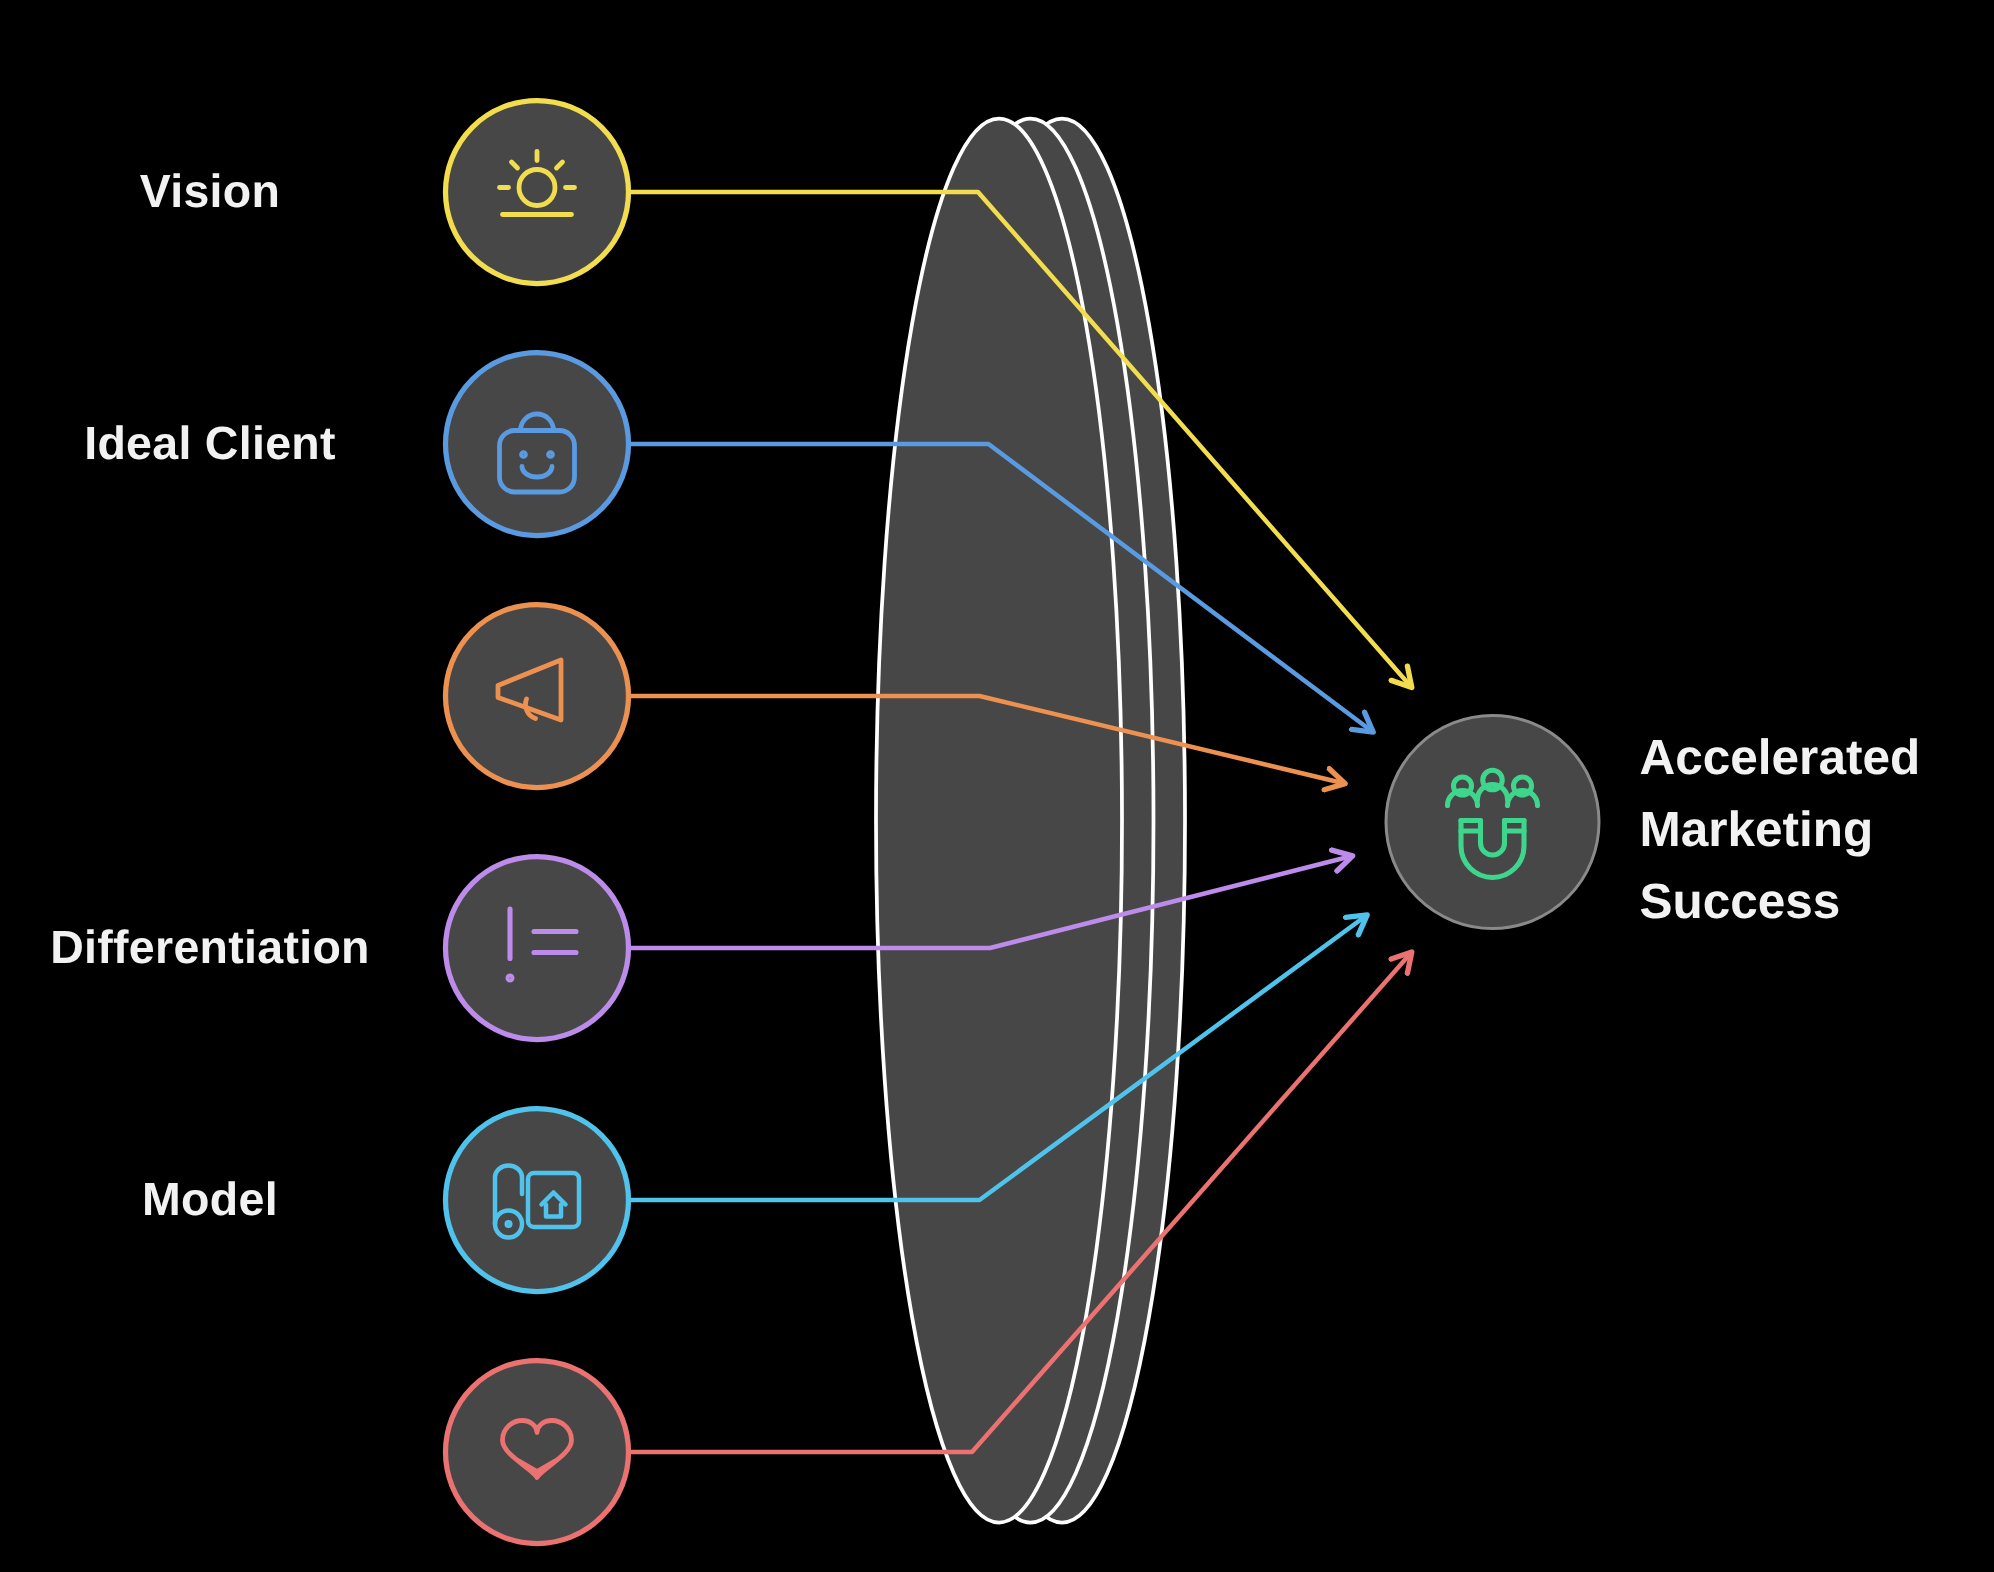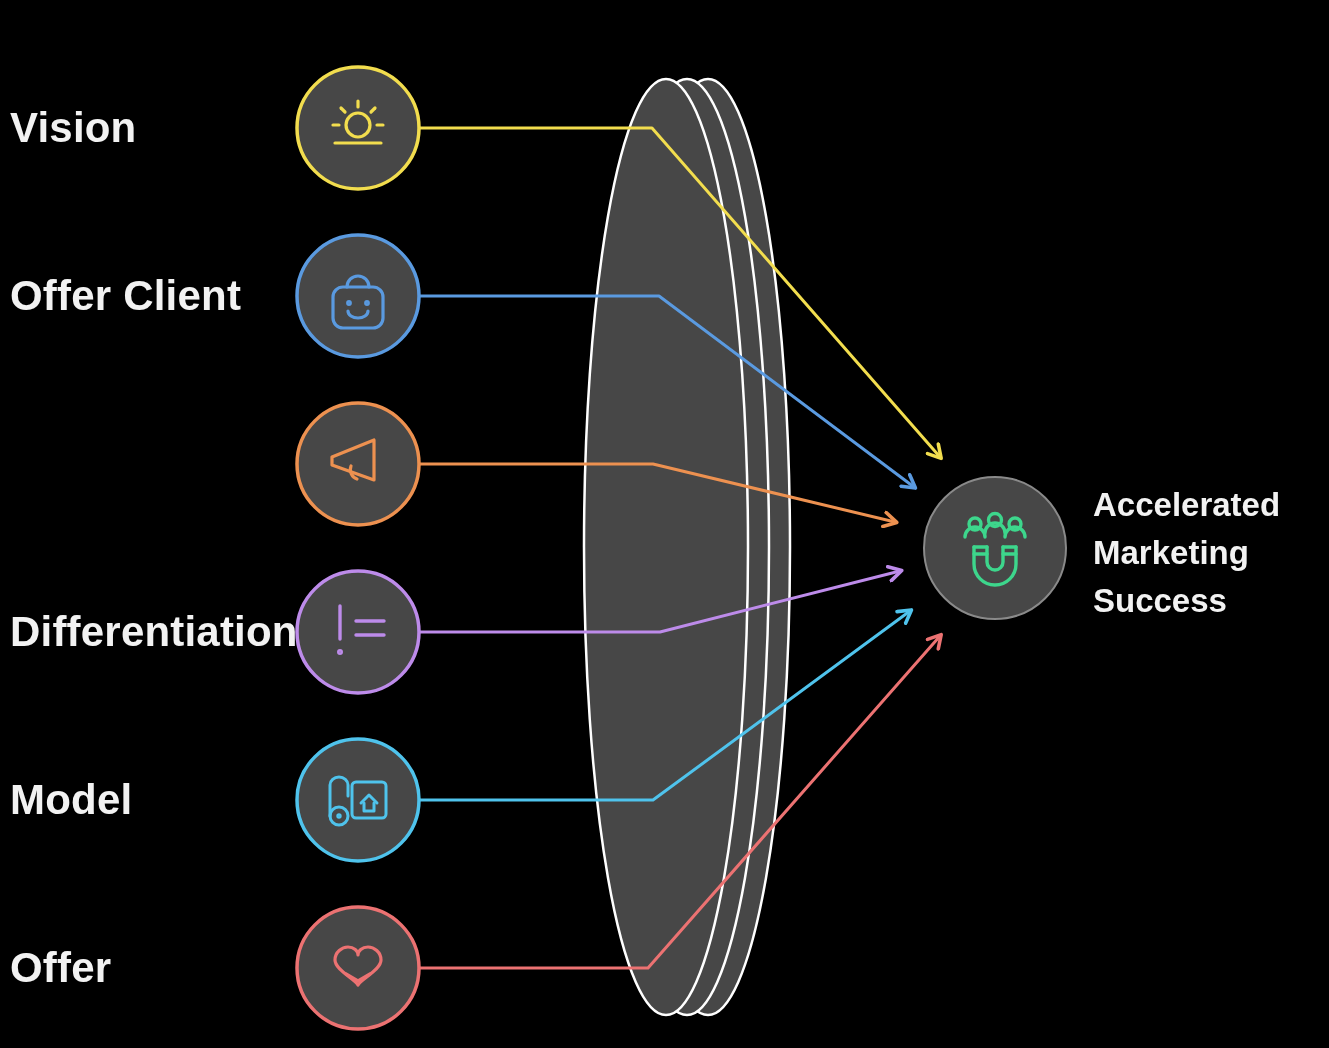--- a/index.html
+++ b/index.html
@@ -9,22 +9,22 @@
     height: 1048px;
     background: #000;
     overflow: hidden;
     font-family: "Liberation Sans", sans-serif;
   }
   .canvas svg { position: absolute; left: 0; top: 0; }
   .item-label {
     position: absolute;
     left: 10px;
     width: 260px;
-    text-align: left;
-    font-size: 42px;
+    text-align: center;
+    font-size: 31px;
     font-weight: bold;
     line-height: 42px;
     color: #f2f2f2;
     letter-spacing: 0.2px;
   }
   .result-label {
     position: absolute;
     left: 1093px;
     top: 481px;
     width: 240px;
@@ -146,24 +146,23 @@
         <path d="M10,-14 a10,10 0 0 1 20,0"></path>
         <path d="M-21,-4 L-21,13 A21,21 0 0 0 21,13 L21,-4"></path>
         <path d="M-8,-4 L-8,11 A8,8 0 0 0 8,11 L8,-4"></path>
         <path d="M-21,-4 H-8 M8,-4 H21"></path>
         <path d="M-21,3 H-8 M8,3 H21"></path>
       </g>
     </g>
   </svg>
 
   <div class="item-label" style="top:107px">Vision</div>
-  <div class="item-label" style="top:275px">Offer Client</div>
+  <div class="item-label" style="top:275px">Ideal Client</div>
   <div class="item-label" style="top:611px">Differentiation</div>
   <div class="item-label" style="top:779px">Model</div>
-  <div class="item-label" style="top:947px">Offer</div>
 
   <div class="result-label">
     <div>Accelerated</div>
     <div>Marketing</div>
     <div>Success</div>
   </div>
 
 </div>
 
 </body></html>

